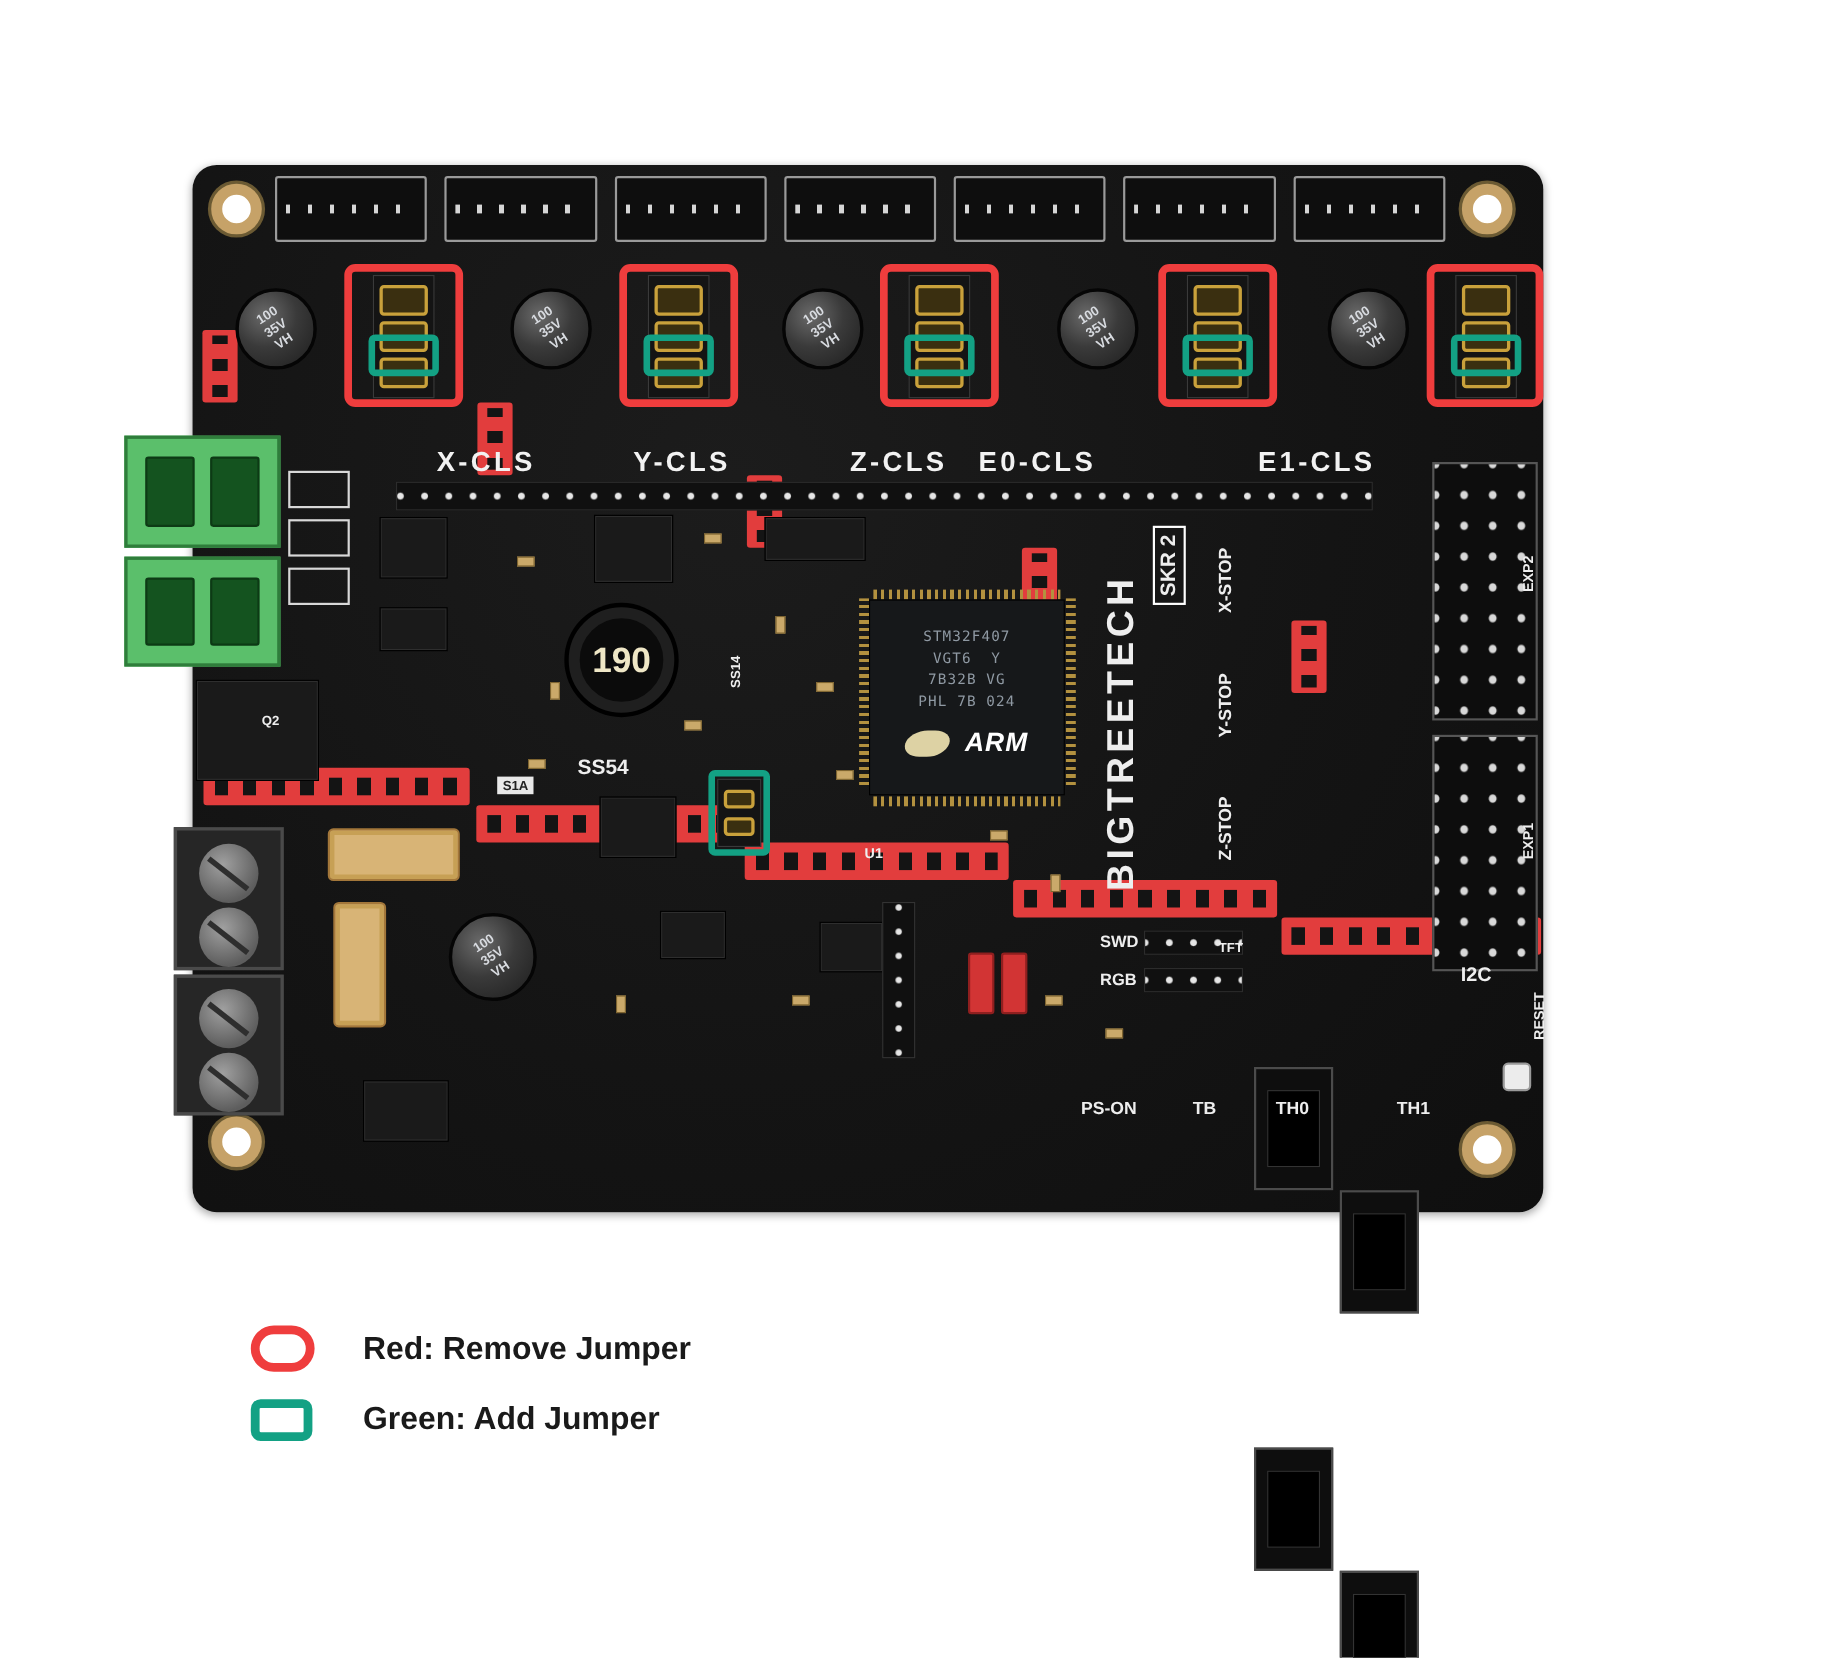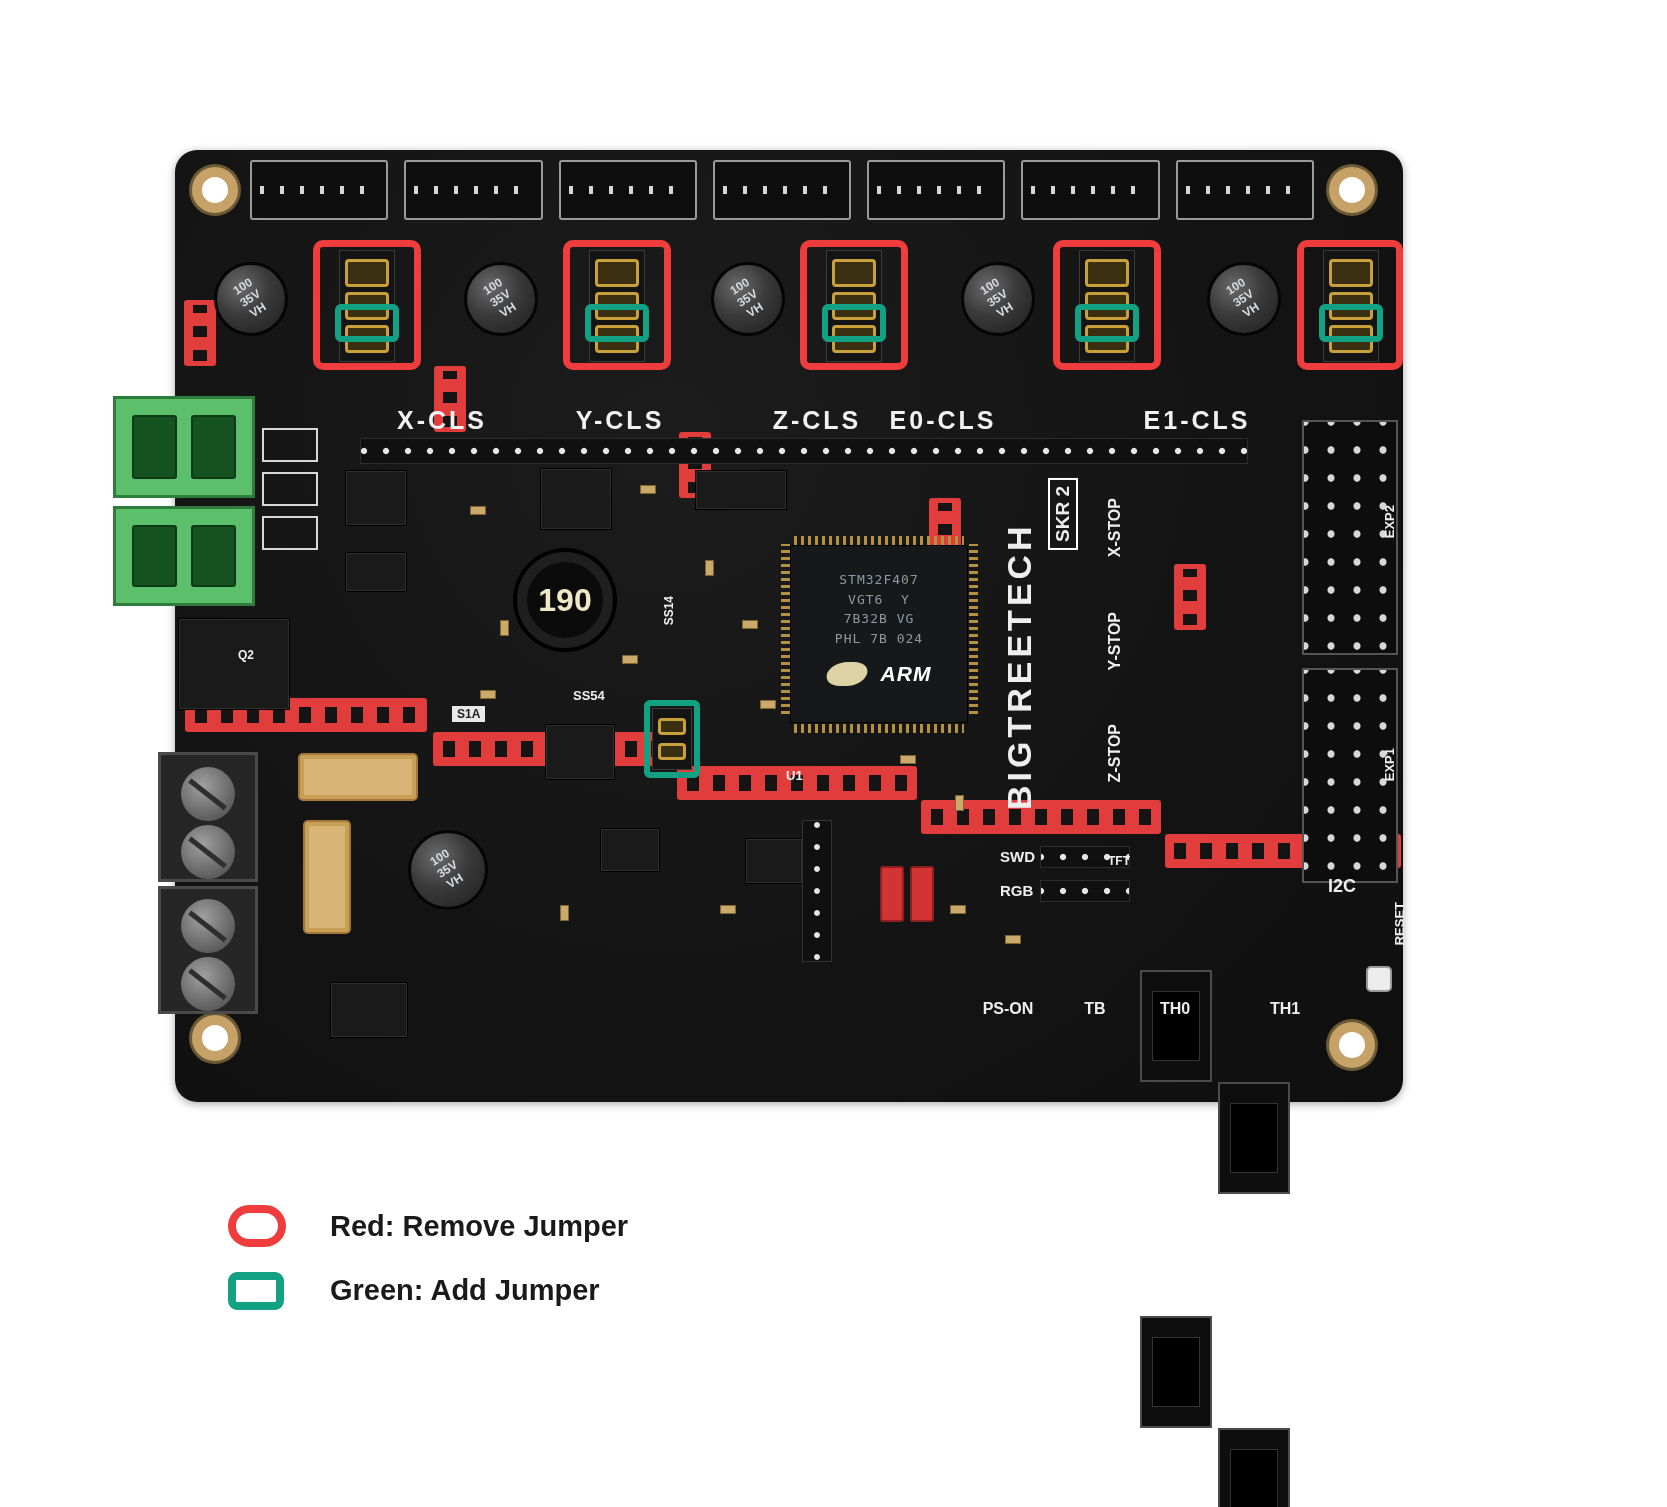--- a/index.html
+++ b/index.html
@@ -70,21 +70,21 @@
   .wbox{border:2px solid #d8d8d8;z-index:2;}
   .smd{background:#caa96a;border:1px solid #7e6430;z-index:2;}
 
   .mcu{background:#16181a;border:1px solid #000;z-index:2;display:flex;flex-direction:column;
        align-items:center;padding-top:24px;}
   .mcu .l{font-family:"DejaVu Sans Mono", monospace;font-size:13px;letter-spacing:1px;
        color:#8f99a3;line-height:1.5;white-space:pre;text-align:right;}
   .mcu .logos{display:flex;align-items:center;gap:14px;margin-top:14px;}
   .stlogo{width:40px;height:24px;background:#efe3b0;border-radius:50%/60%;
        transform:skewX(-18deg);opacity:.92;}
-  .armtxt{color:#fff;font-weight:bold;font-style:italic;font-size:21px;letter-spacing:1px;}
+  .armtxt{color:#fff;font-weight:bold;font-style:italic;font-size:24px;letter-spacing:1px;}
   .pins-h{background:repeating-linear-gradient(90deg,#b3913f 0 3px,transparent 3px 7px);z-index:2;}
   .pins-v{background:repeating-linear-gradient(0deg,#b3913f 0 3px,transparent 3px 7px);z-index:2;}
 
   .vtext{writing-mode:vertical-rl;transform:rotate(180deg);color:#eee;font-weight:bold;z-index:3;}
   .label-w{color:#eee;font-weight:bold;z-index:3;white-space:nowrap;}
   .ref-white{background:#e8e8e8;color:#222;font-size:12px;padding:1px 5px;font-weight:bold;z-index:3;}
 
   .conn{background:#0e0e0e;border:2px solid #4b4b4b;z-index:2;position:relative;}
   .conn::after{content:'';position:absolute;inset:18% 14%;background:#000;border:1px solid #333;}
   .header2x5{background:#0d0d0d;border:2px solid #555;z-index:2;
@@ -248,21 +248,21 @@
   <div class="abs chip" style="left:545px;top:724px;width:70px;height:56px"></div>
   <div class="abs chip" style="left:695px;top:470px;width:92px;height:40px"></div>
   <div class="abs chip" style="left:600px;top:828px;width:60px;height:44px"></div>
   <div class="abs chip" style="left:330px;top:982px;width:78px;height:56px"></div>
   <div class="abs chip" style="left:745px;top:838px;width:58px;height:46px"></div>
 
   <div class="abs wbox" style="left:262px;top:428px;width:56px;height:34px"></div>
   <div class="abs wbox" style="left:262px;top:472px;width:56px;height:34px"></div>
   <div class="abs wbox" style="left:262px;top:516px;width:56px;height:34px"></div>
 
-  <div class="abs label-w" style="left:573px;top:688px;font-size:13px">SS54</div>
+  <div class="abs label-w" style="left:525px;top:688px;font-size:19px">SS54</div>
   <div class="abs ref-white" style="left:452px;top:706px">S1A</div>
   <div class="abs vtext" style="left:662px;top:596px;font-size:12px">SS14</div>
 
   <div class="abs smd" style="left:470px;top:506px;width:16px;height:9px"></div>
   <div class="abs smd" style="left:500px;top:620px;width:9px;height:16px"></div>
   <div class="abs smd" style="left:622px;top:655px;width:16px;height:9px"></div>
   <div class="abs smd" style="left:705px;top:560px;width:9px;height:16px"></div>
   <div class="abs smd" style="left:742px;top:620px;width:16px;height:9px"></div>
   <div class="abs smd" style="left:760px;top:700px;width:16px;height:9px"></div>
   <div class="abs smd" style="left:900px;top:755px;width:16px;height:9px"></div>

